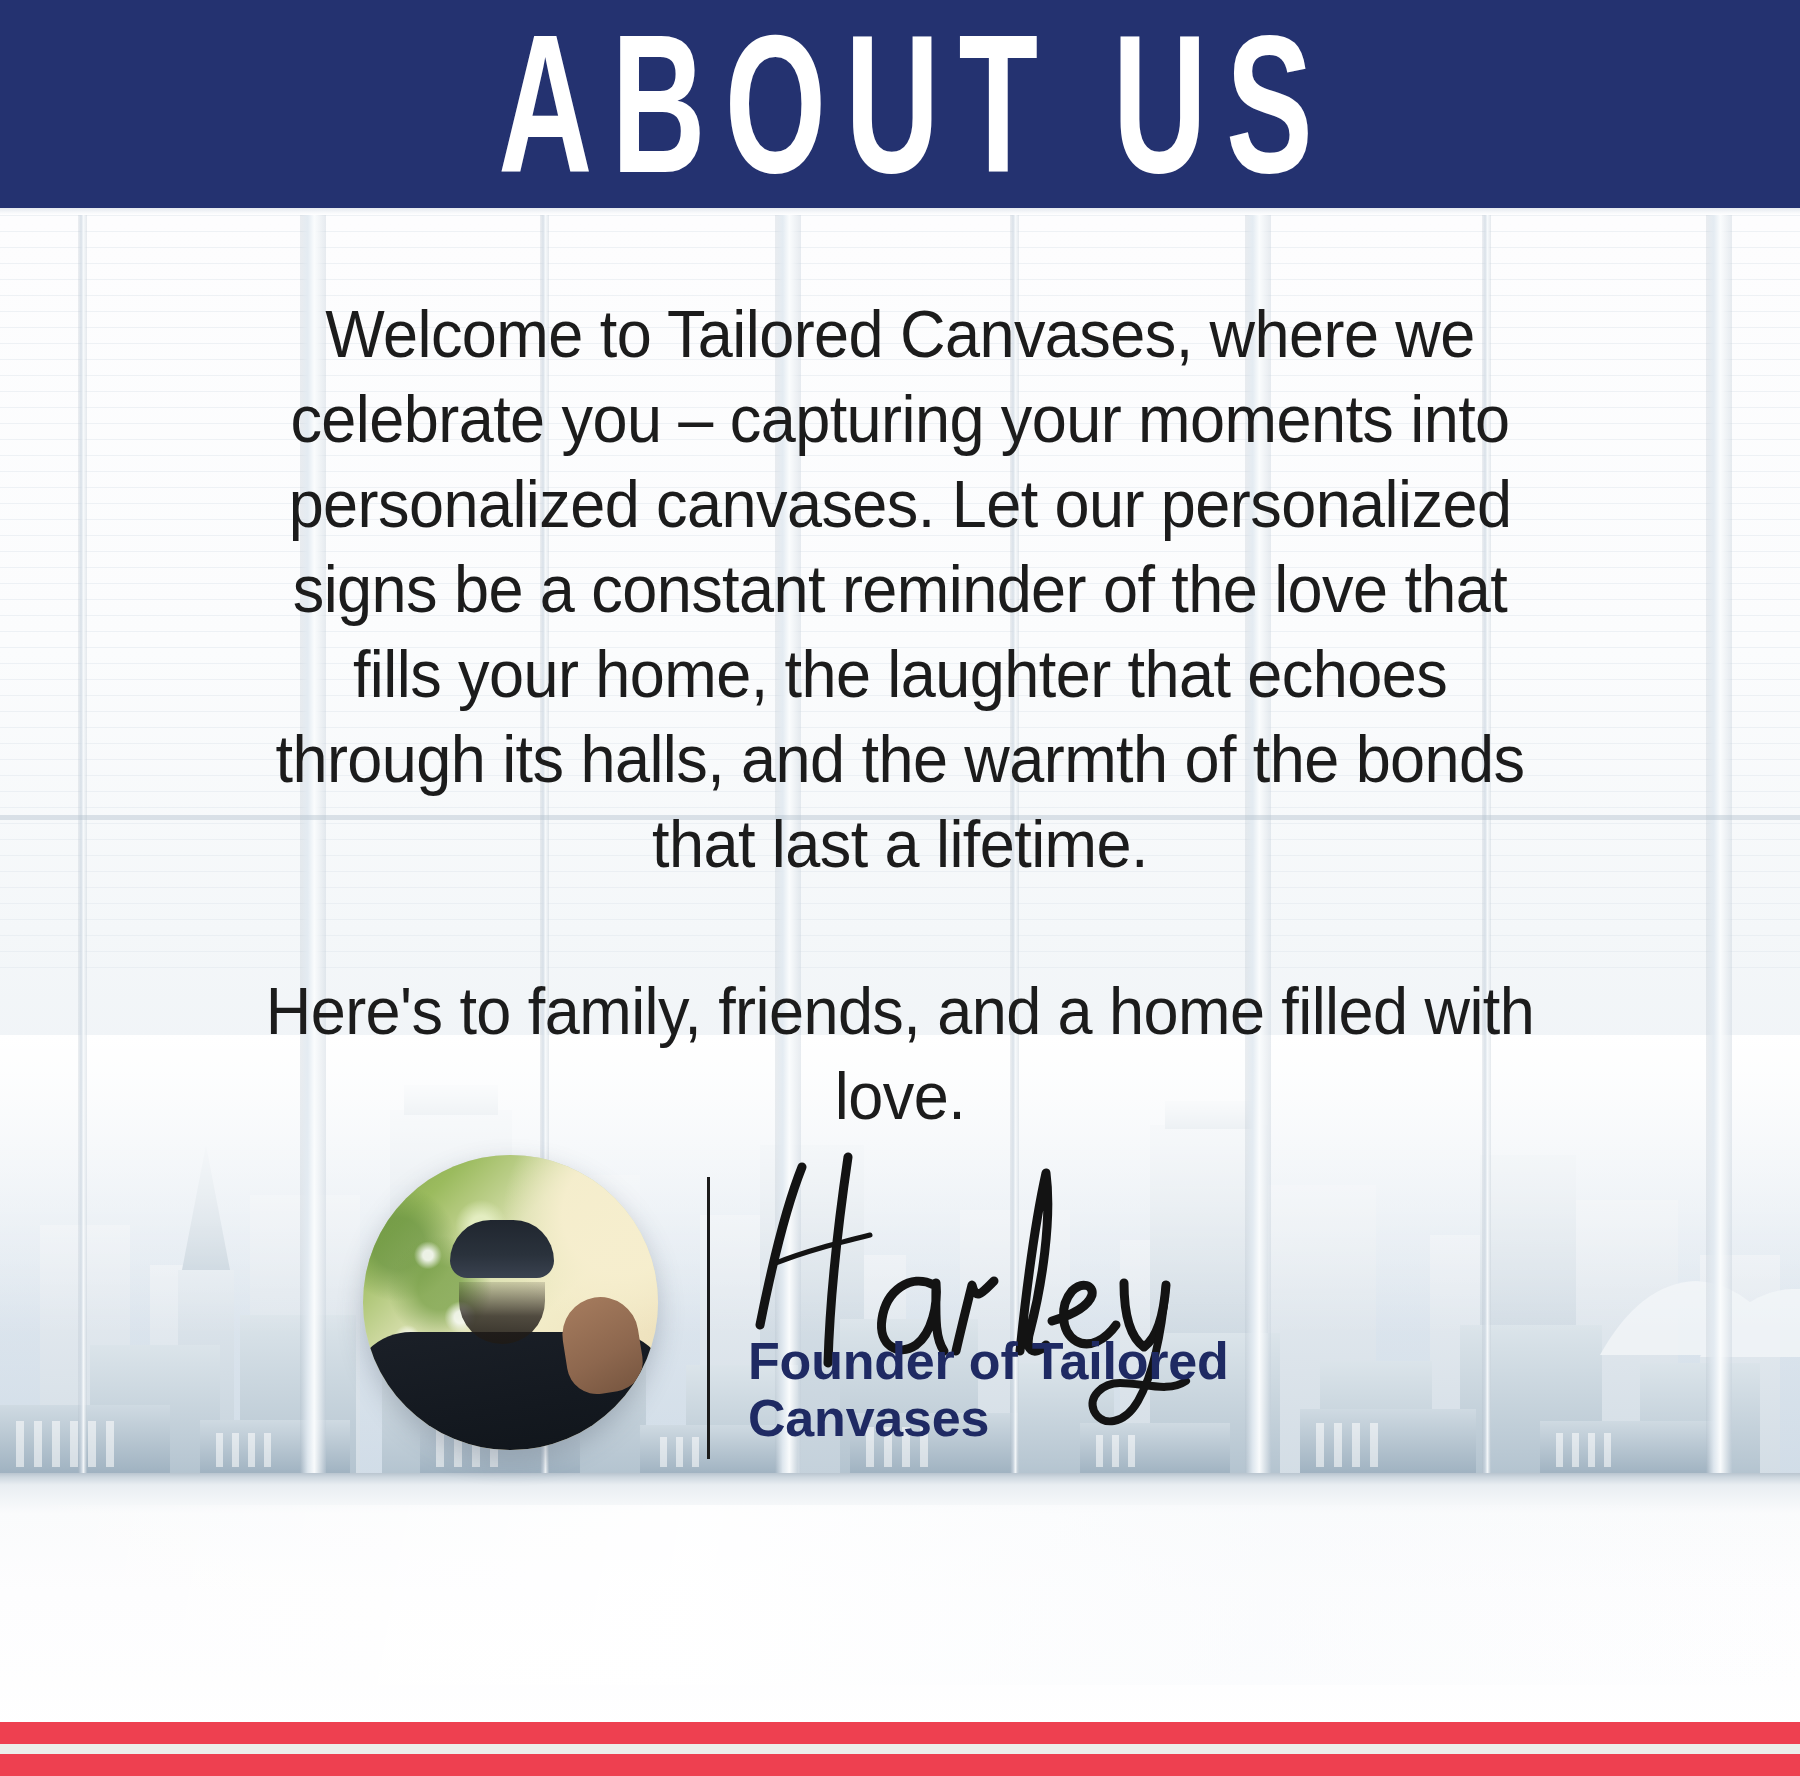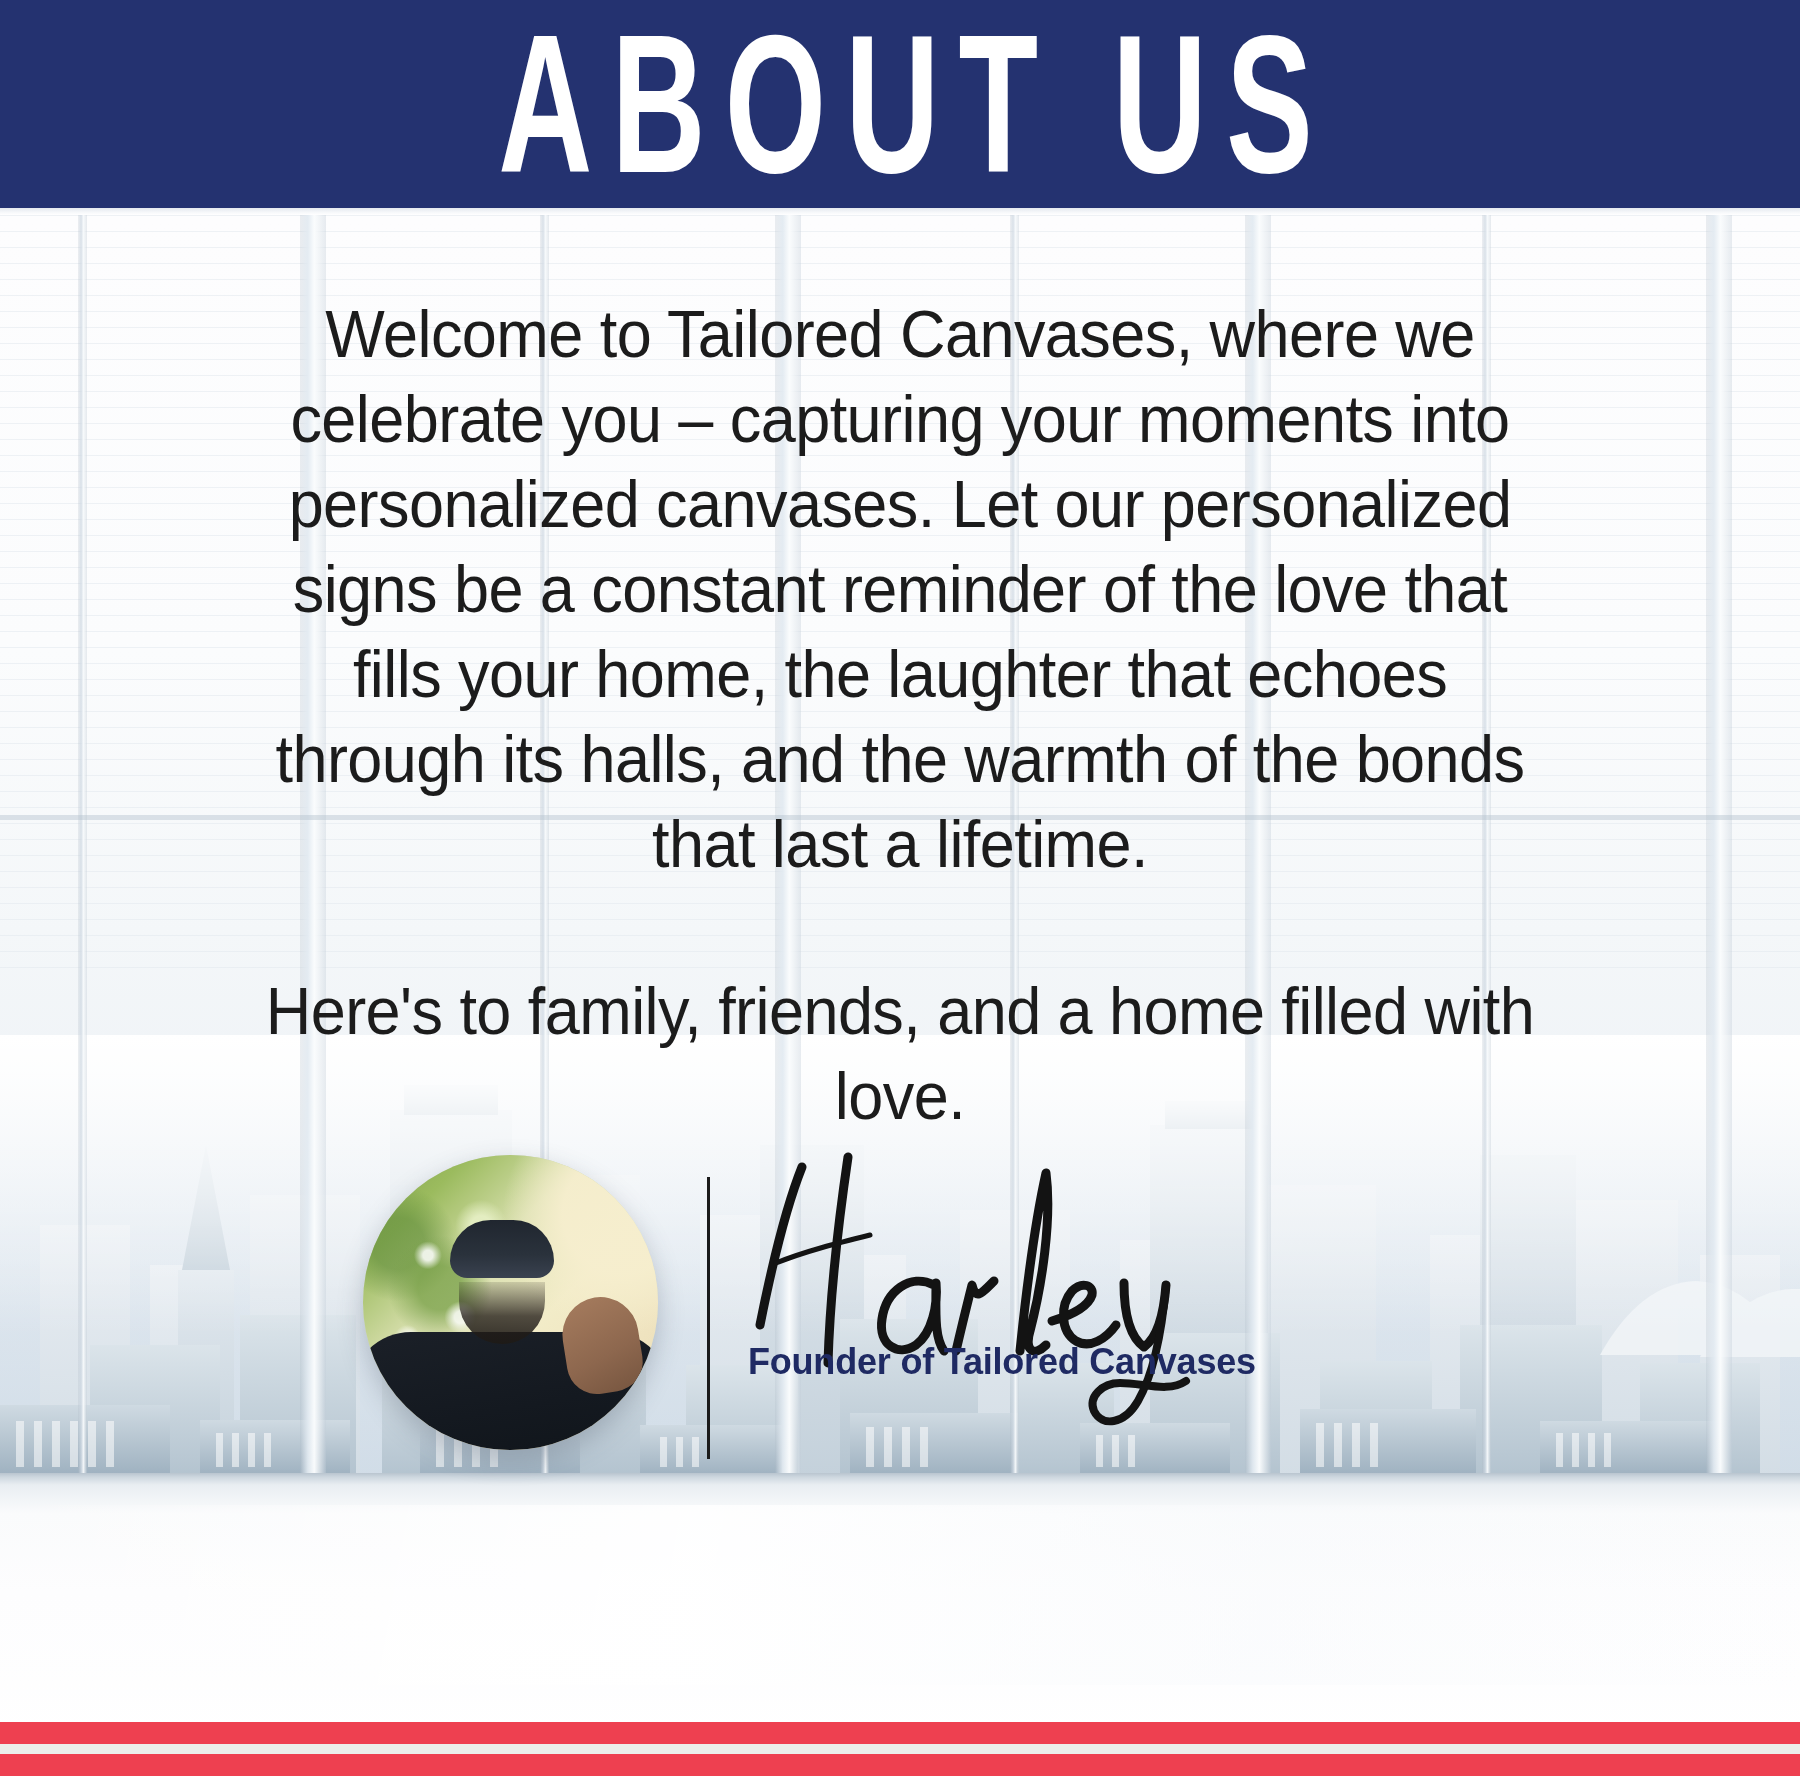--- a/index.html
+++ b/index.html
@@ -198,21 +198,21 @@
   }
   .sig-name svg { width: 100%; height: 100%; overflow: visible; }
 
   .sig-role {
     position: absolute;
     left: 393px; top: 188px;
     width: 540px;
     color: #1f2a63;
     font-family: "Liberation Sans", sans-serif;
     font-weight: 700;
-    font-size: 36px;
+    font-size: 52px;
     line-height: 57px;
     letter-spacing: -0.2px;
   }
 
   
   .stripe {
     position: absolute; left: 0; width: 1800px;
     background: #ee4050;
   }
   .stripe-top { top: 1722px; height: 22px; }

